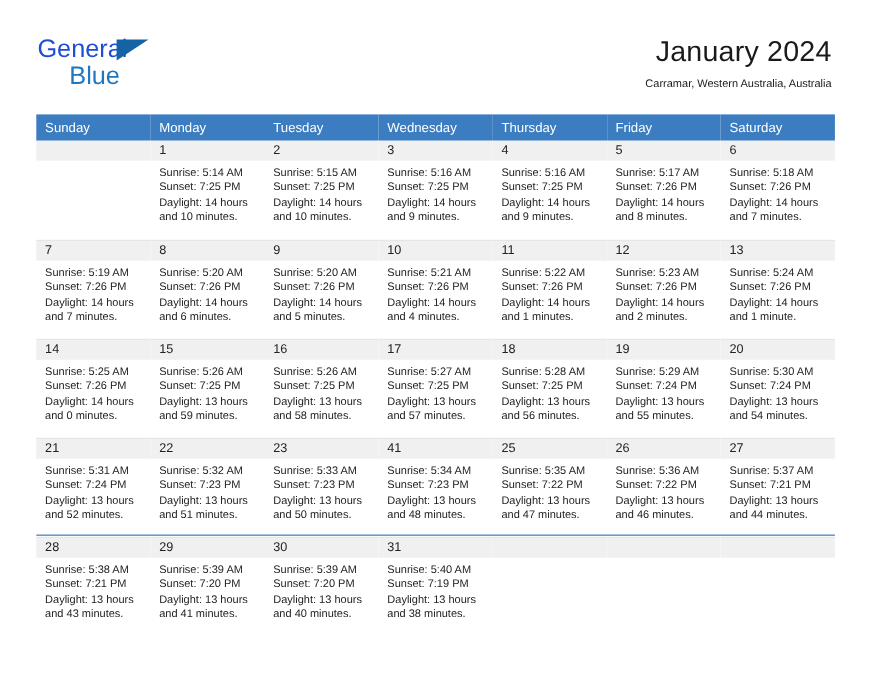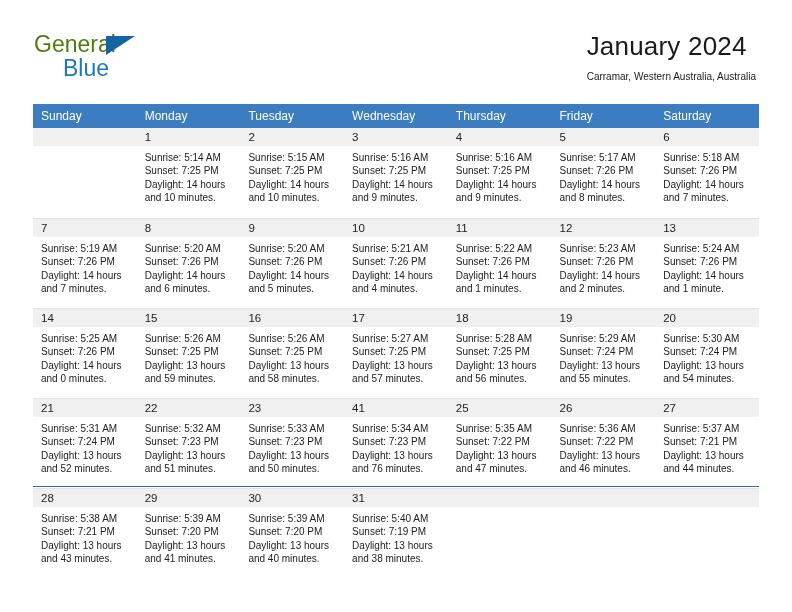--- a/index.html
+++ b/index.html
@@ -41,21 +41,21 @@
   .brand-row1 {
     position: relative;
     height: 26px;
   }
   .brand-general {
     position: absolute;
     left: 0;
     top: 0;
     font-size: 23px;
     letter-spacing: 0px;
-    color: #4d7c0f;
+    color: #1d4ed8;
     font-family: "Liberation Sans", sans-serif;
   }
   .brand-flag {
     position: absolute;
     left: 72px;
     top: 3px;
     width: 0;
     height: 0;
     border-left: 29px solid #1464a5;
     border-bottom: 19px solid transparent;
@@ -66,21 +66,21 @@
     top: 24px;
     font-size: 23px;
     color: #1d78c1;
     font-family: "Liberation Sans", sans-serif;
   }
 
   .title-block {
     position: absolute;
     right: 36px;
     top: 30px;
-    text-align: left;
+    text-align: right;
   }
   .cal-title {
     font-size: 26px;
     color: #1a1a1a;
     letter-spacing: 0.2px;
     line-height: 32px;
     white-space: nowrap;
   }
   .cal-subtitle {
     margin-top: 6px;
@@ -456,21 +456,21 @@
               </div>
             </div>
           </td>
           <td>
             <div class="daycell">
               <div class="daynum-band">41</div>
               <div class="cell-body">
                 <div>Sunrise: 5:34 AM</div>
                 <div>Sunset: 7:23 PM</div>
                 <div>Daylight: 13 hours</div>
-                <div>and 76 minutes.</div>
+                <div>and 48 minutes.</div>
               </div>
             </div>
           </td>
           <td>
             <div class="daycell">
               <div class="daynum-band">25</div>
               <div class="cell-body">
                 <div>Sunrise: 5:35 AM</div>
                 <div>Sunset: 7:22 PM</div>
                 <div>Daylight: 13 hours</div>

